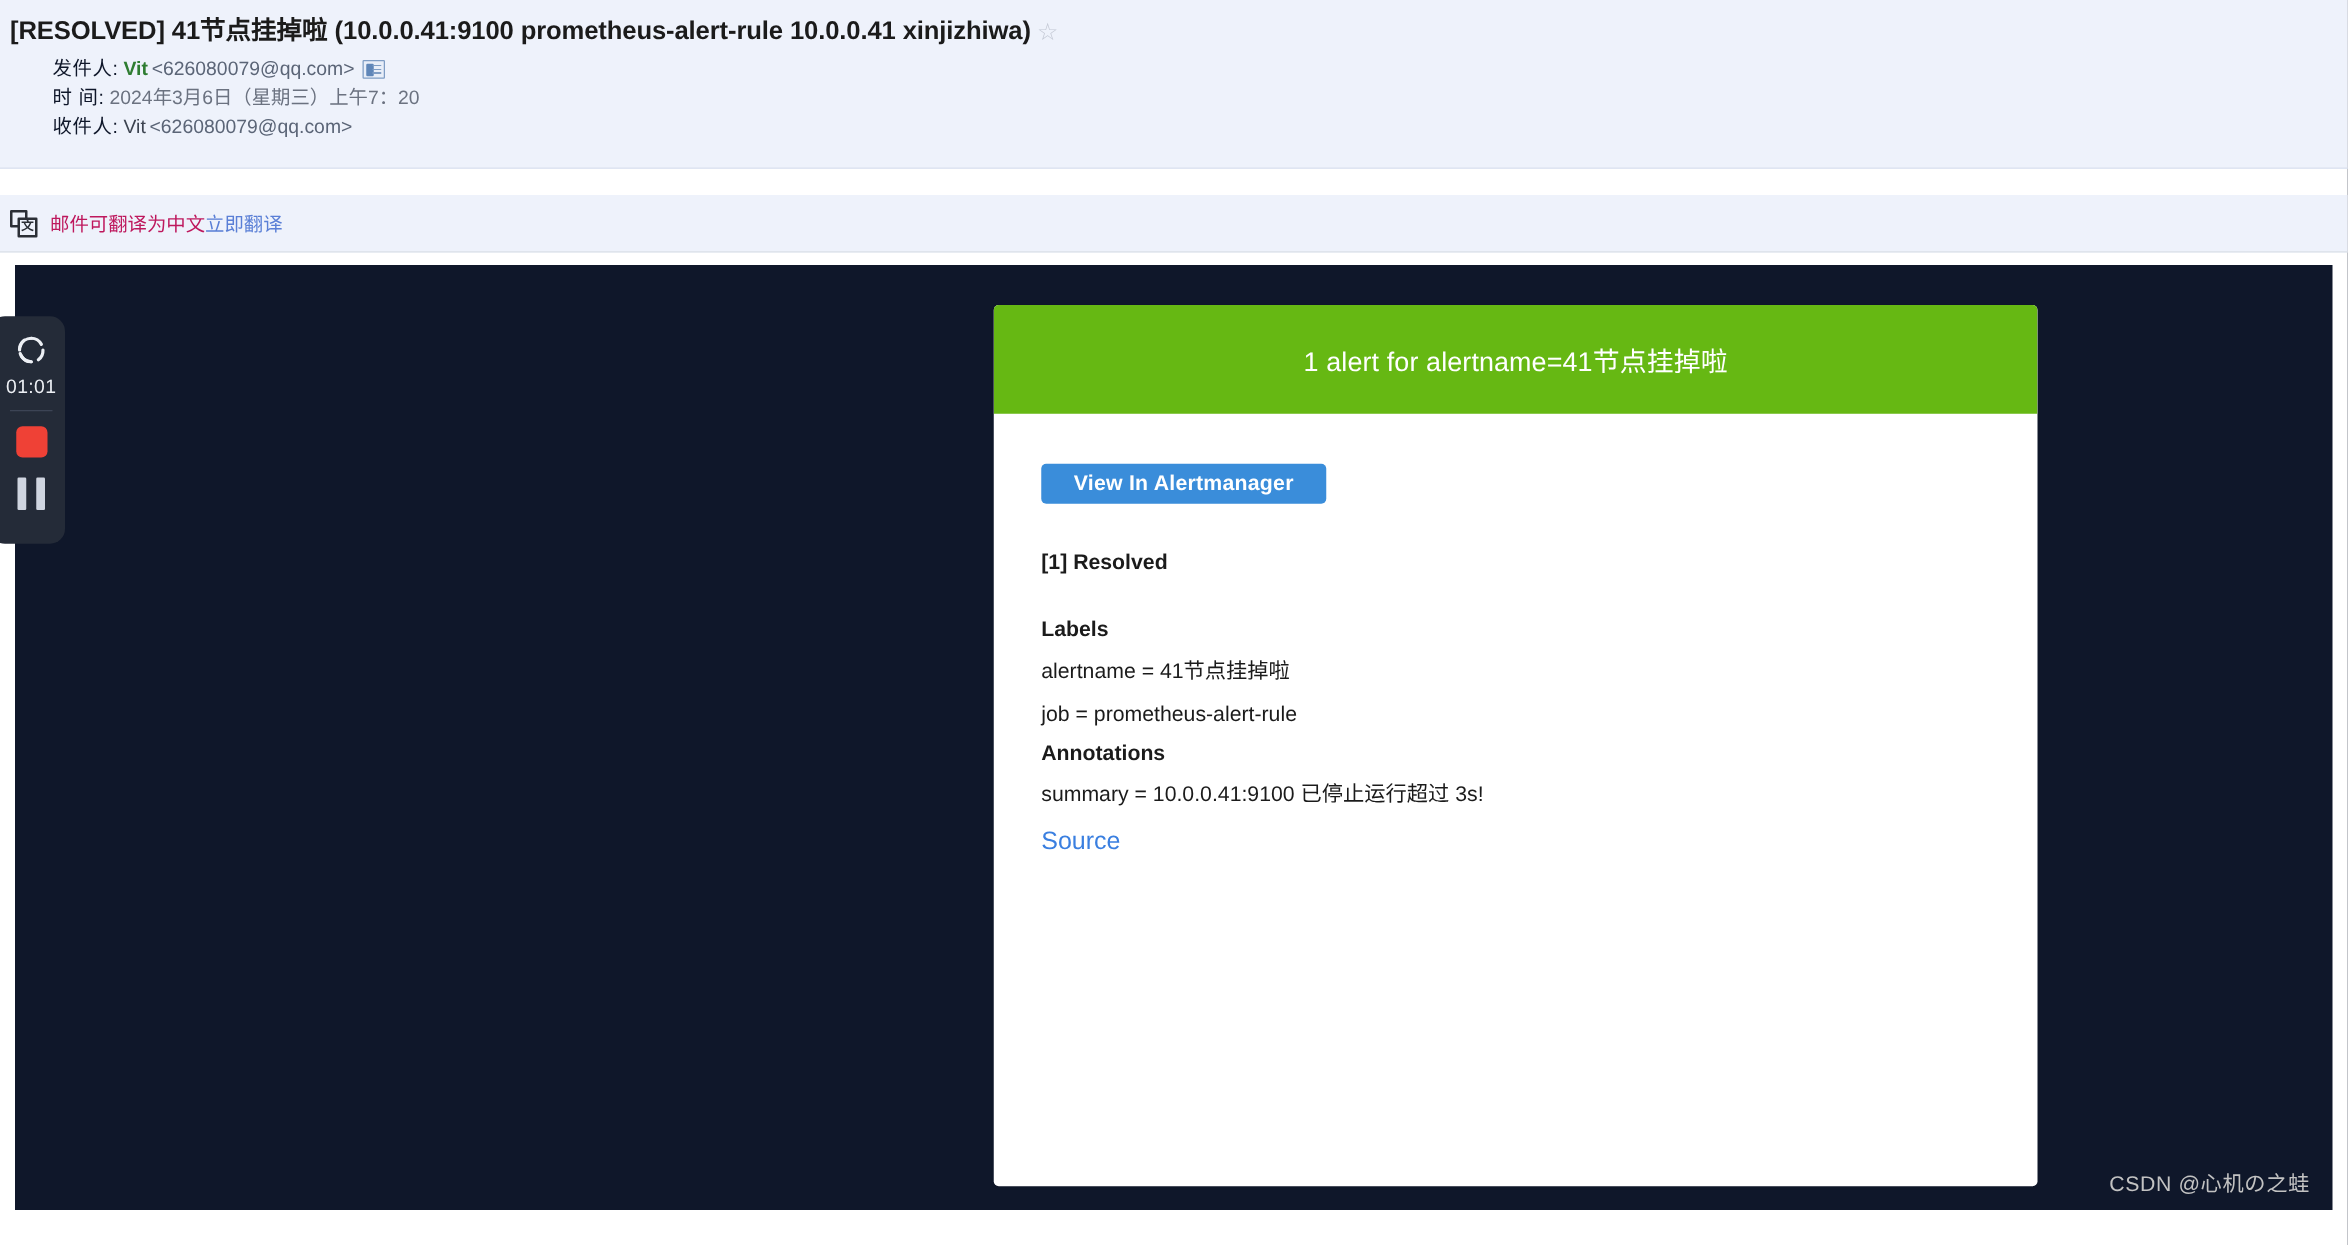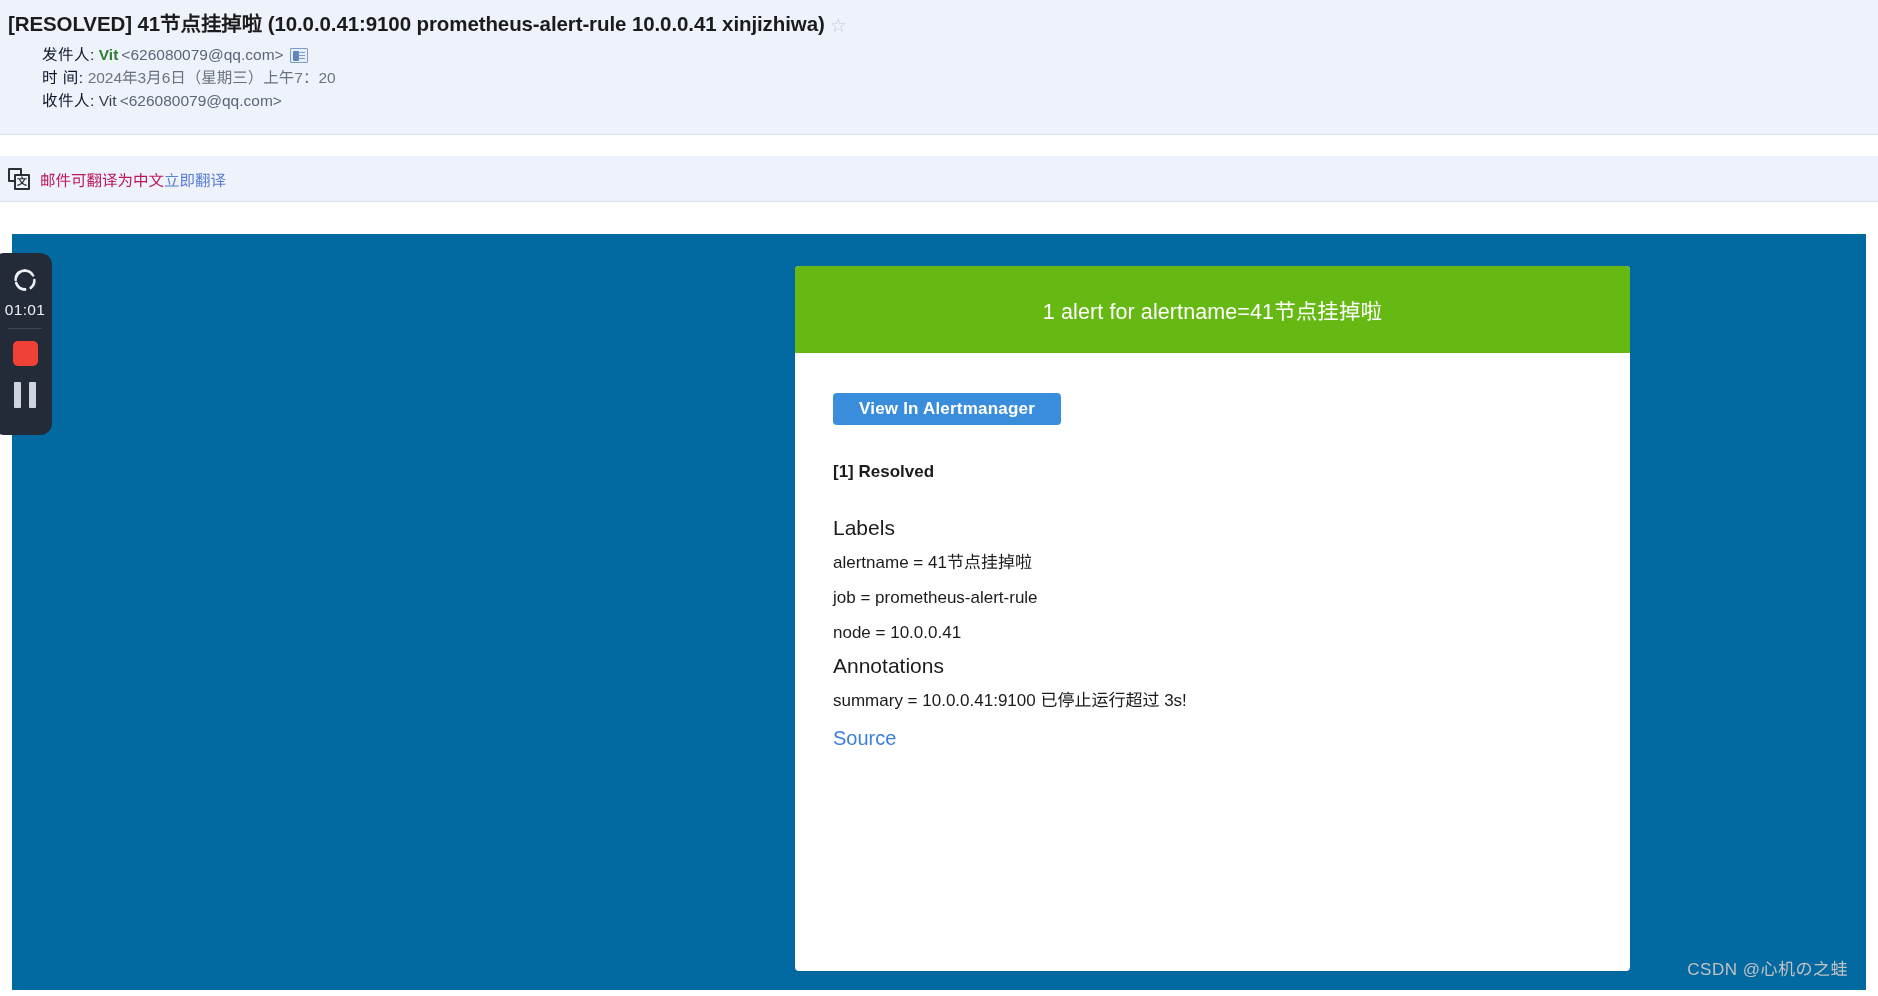--- a/index.html
+++ b/index.html
@@ -156,24 +156,24 @@
     font-size: 15.5px;
     color: #5a7fd6;
     text-decoration: none;
     cursor: pointer;
   }
 
   
   .mail-body {
     position: absolute;
     left: 12px;
-    top: 234px;
+    top: 212px;
     width: 1854px;
     height: 756px;
-    background: #0369a1;
+    background: #0f172a;
   }
 
   
   .alert-card {
     position: absolute;
     left: 783px;
     top: 32px;
     width: 835px;
     height: 705px;
     background: #ffffff;
@@ -216,22 +216,22 @@
 
   .status-line {
     margin-top: 37px;
     font-size: 17px;
     font-weight: bold;
     color: #1b1b1b;
   }
 
   .section-title {
     margin-top: 34px;
-    font-size: 21px;
-    font-weight: normal;
+    font-size: 17px;
+    font-weight: bold;
     color: #1b1b1b;
   }
   .section-title.tight { margin-top: 9px; }
 
   .kv-line {
     margin-top: 12px;
     font-size: 17px;
     color: #1b1b1b;
     line-height: 1.35;
   }
@@ -356,21 +356,20 @@
     <div class="alert-content">
 
       <button class="am-button">View In Alertmanager</button>
 
       <div class="status-line">[1] Resolved</div>
 
       <div class="section-title">Labels</div>
 
       <div class="kv-line">alertname = 41节点挂掉啦</div>
       <div class="kv-line">job = prometheus-alert-rule</div>
-      <div class="kv-line">node = 10.0.0.41</div>
 
       <div class="section-title tight">Annotations</div>
 
       <div class="kv-line">summary = 10.0.0.41:9100 已停止运行超过 3s!</div>
 
       <a class="source-link">Source</a>
     </div>
   </div>
 
   <div class="watermark">CSDN @心机の之蛙</div>

